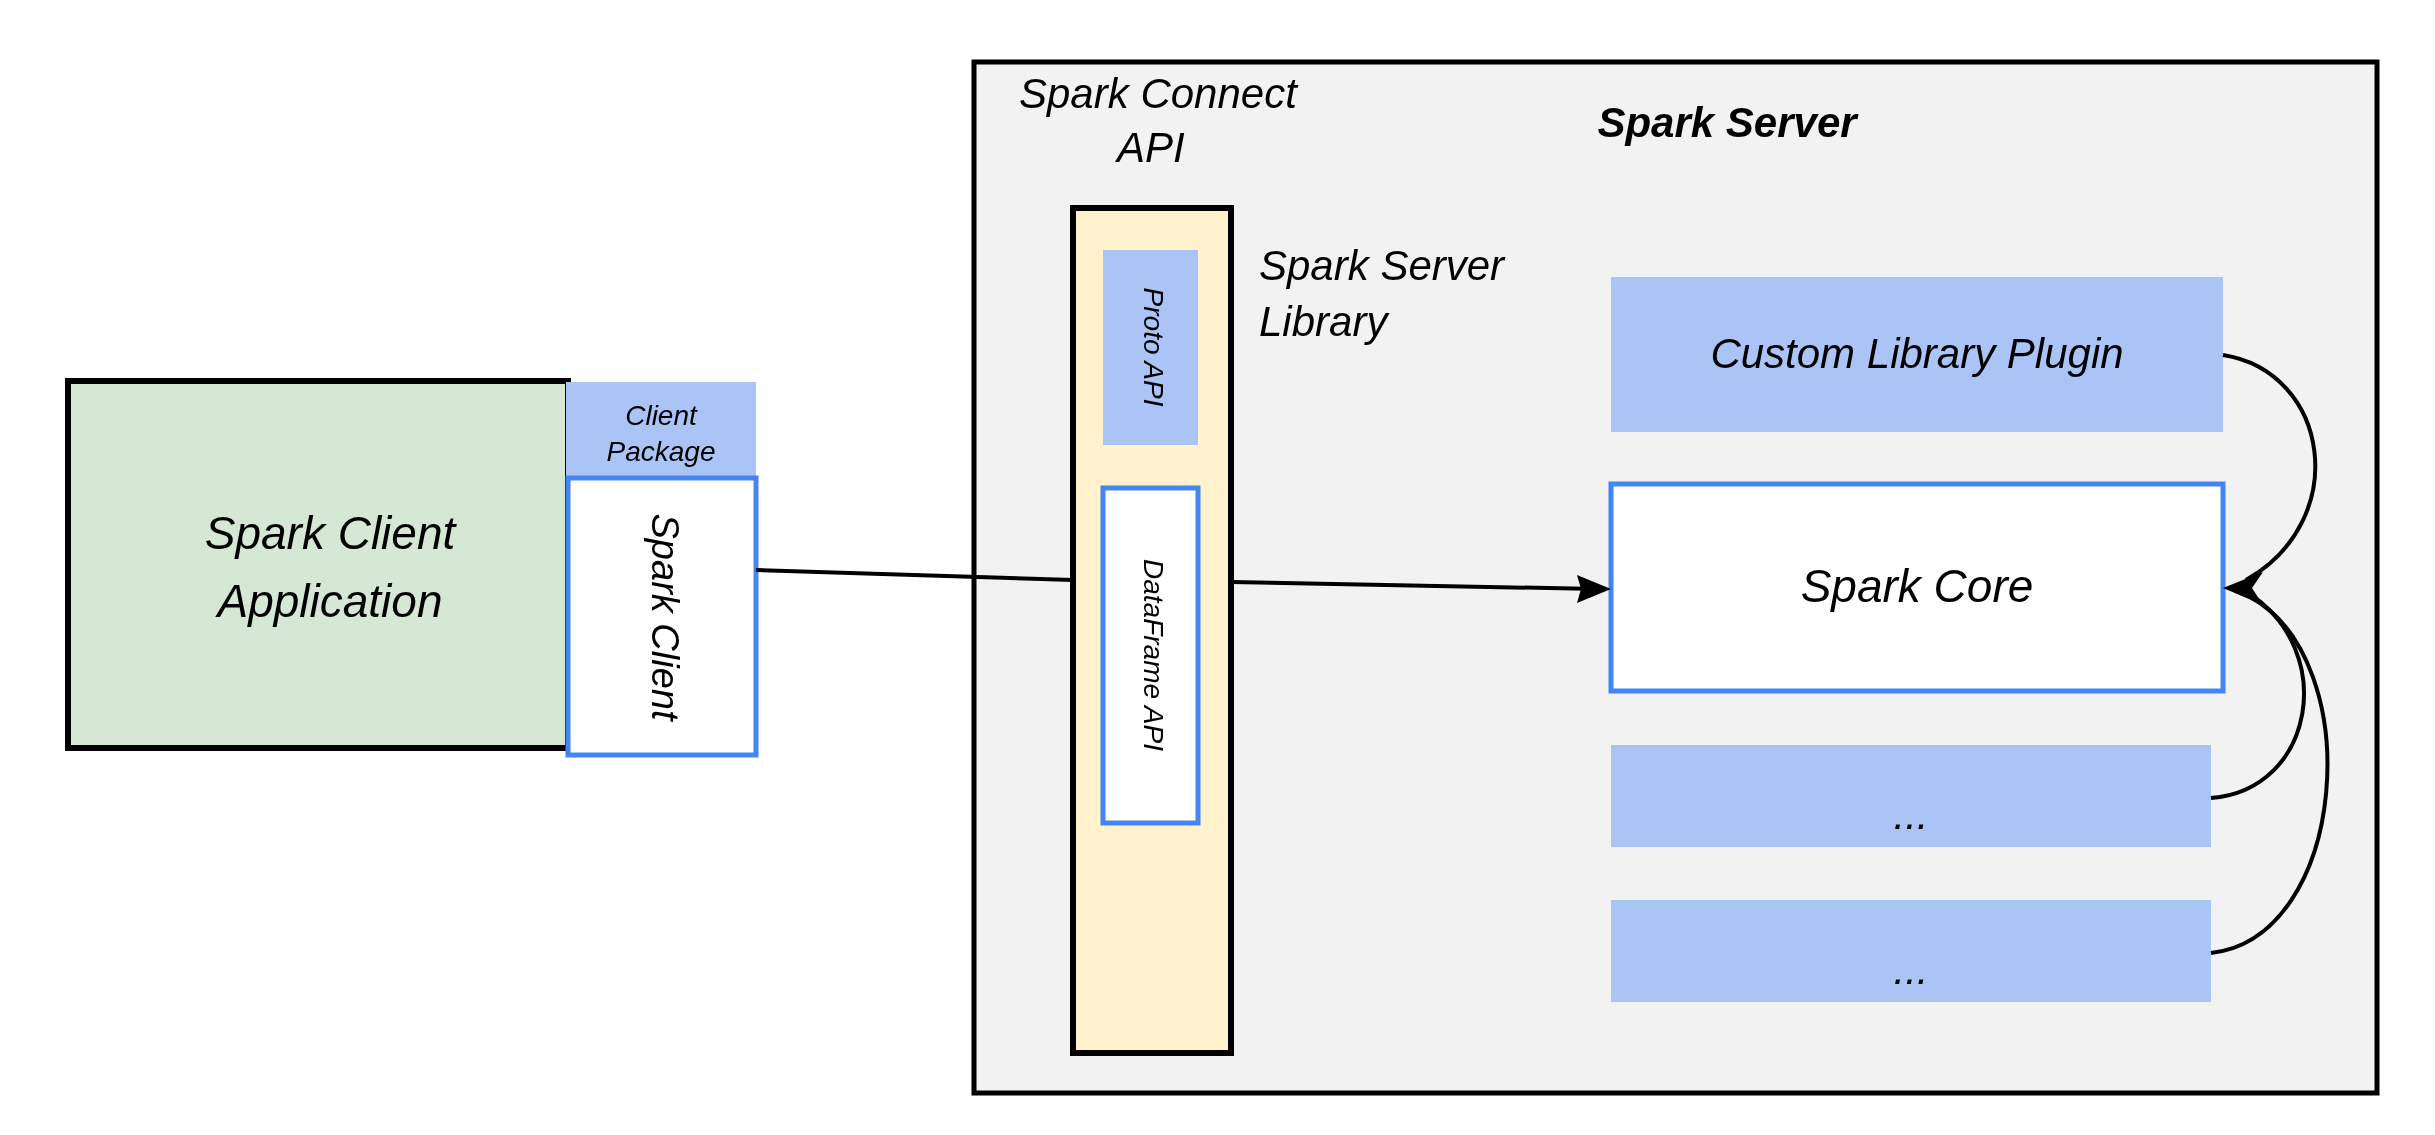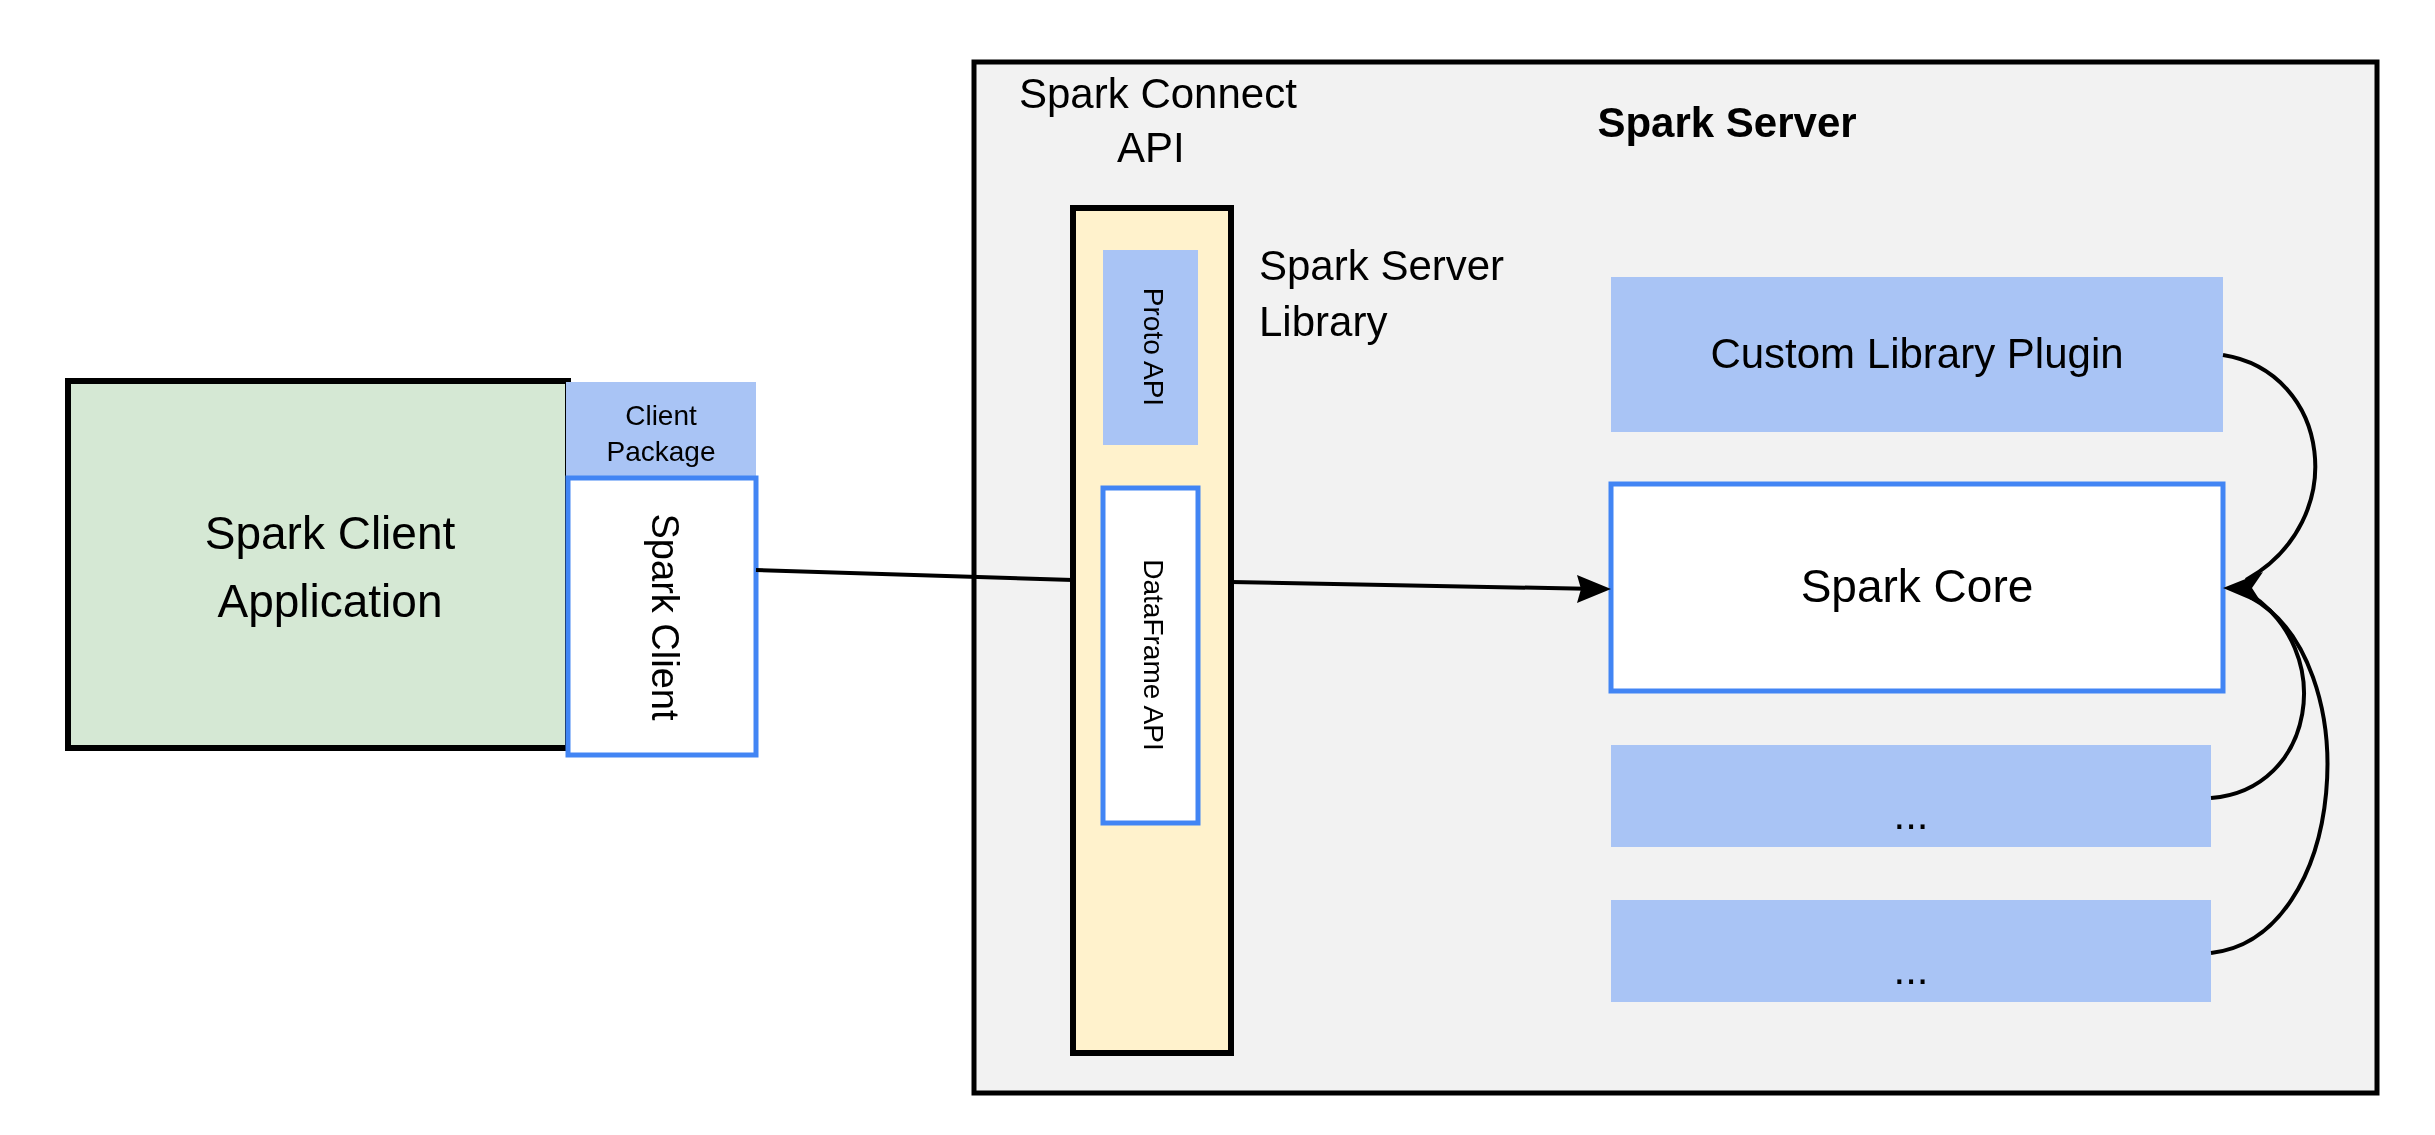--- a/index.html
+++ b/index.html
@@ -10,20 +10,21 @@
   body {
     width: 2435px;
     height: 1135px;
     overflow: hidden;
     font-family: "Liberation Sans", sans-serif;
   }
   #diagram-root {
     position: relative;
     width: 2435px;
     height: 1135px;
+    font-style: italic;
   }
   svg.diagram {
     display: block;
     width: 2435px;
     height: 1135px;
   }
   .box-label {
     font-family: "Liberation Sans", sans-serif;
     fill: #000000;
     dominant-baseline: middle;

